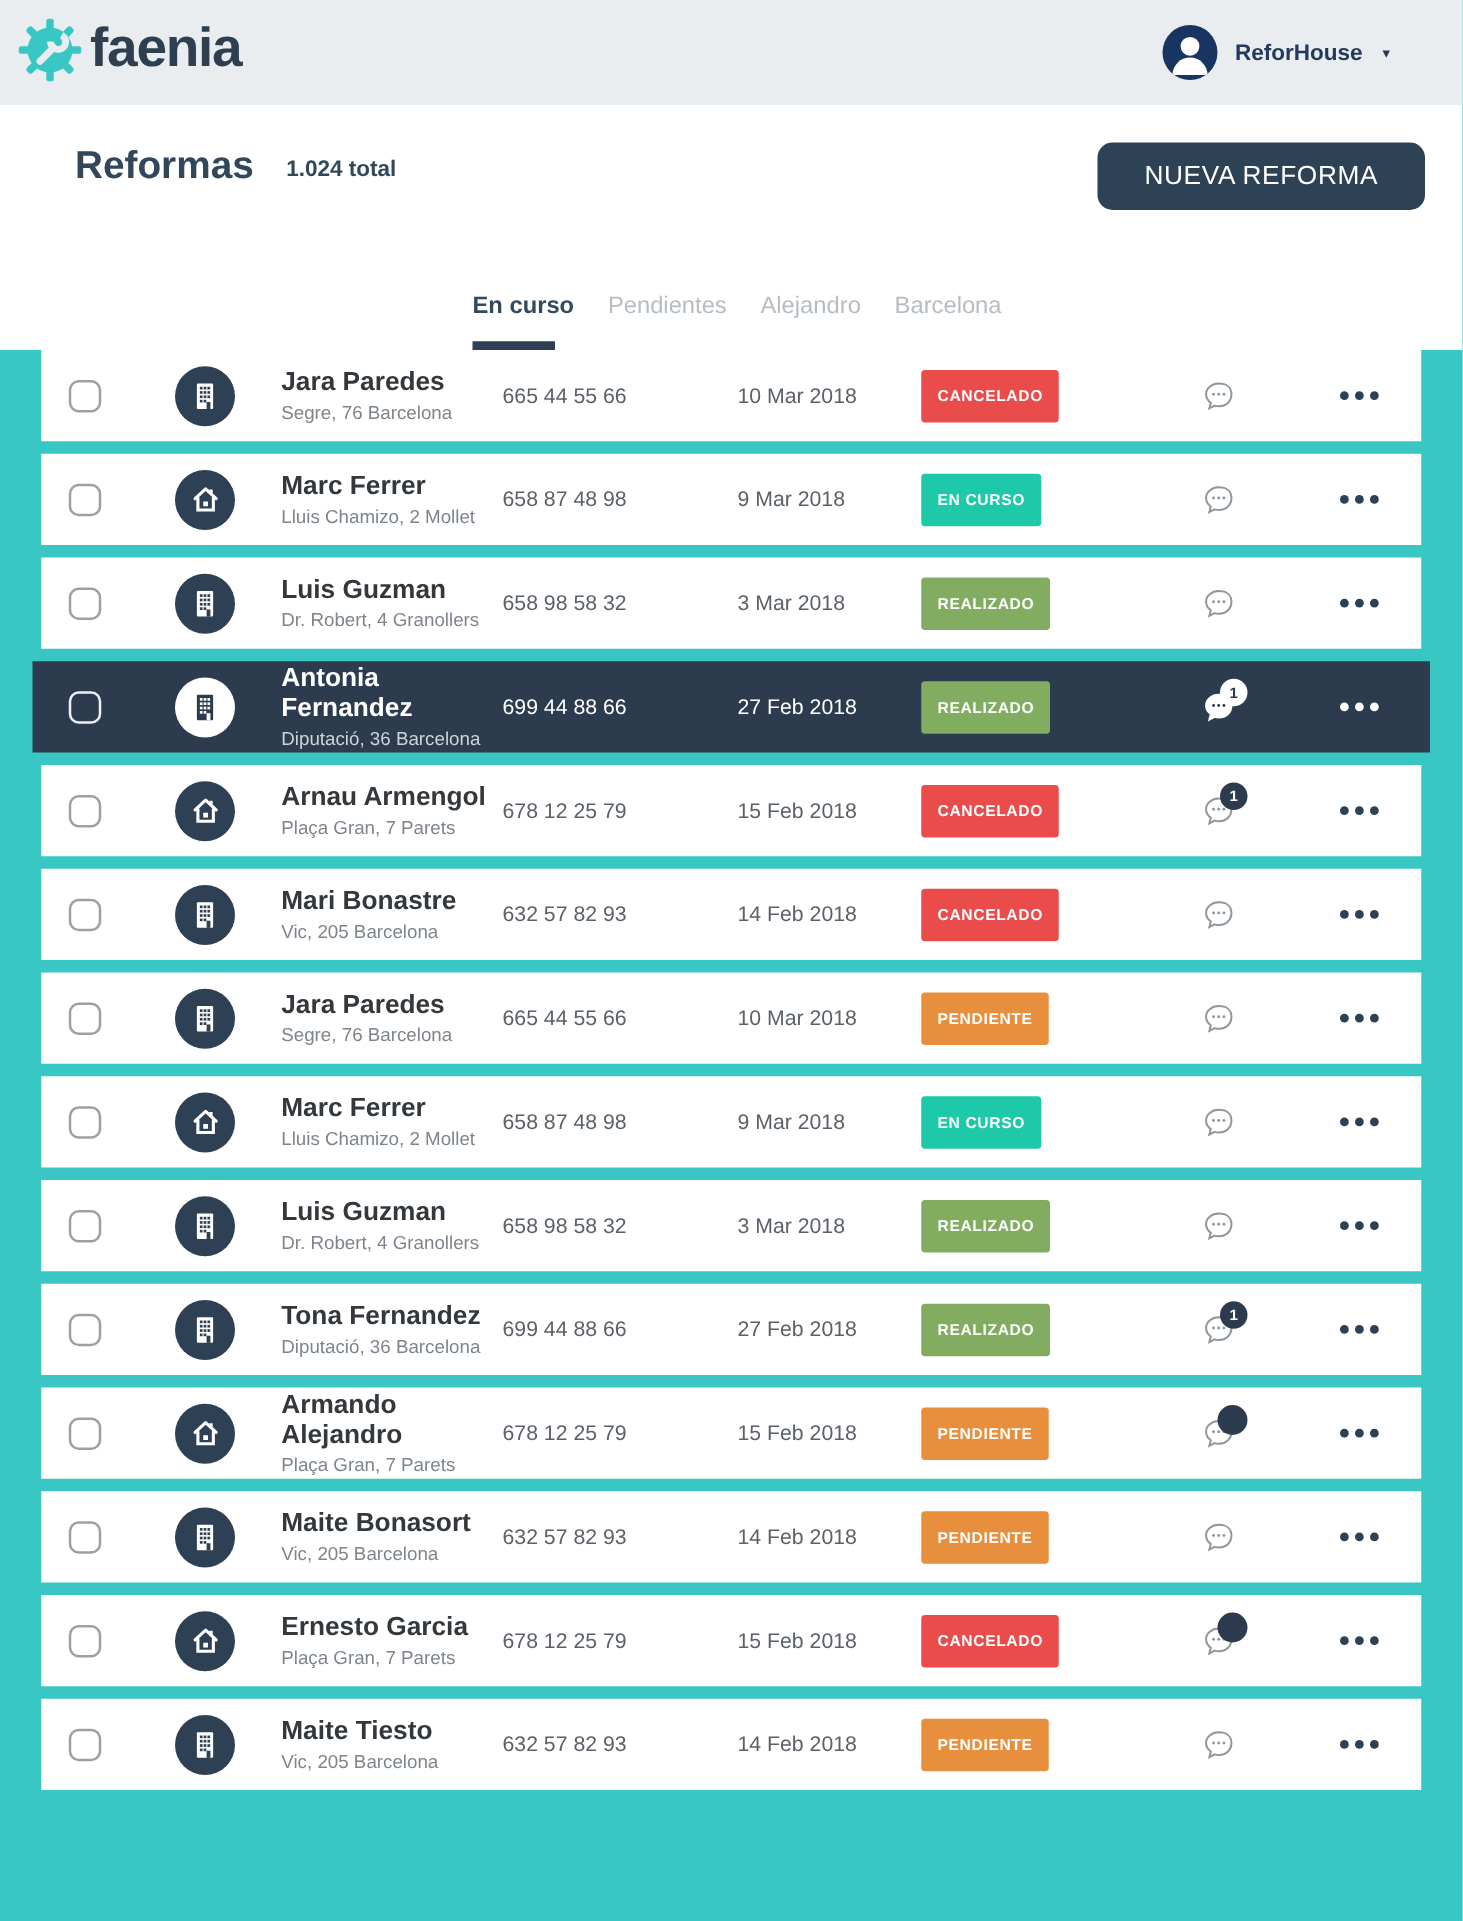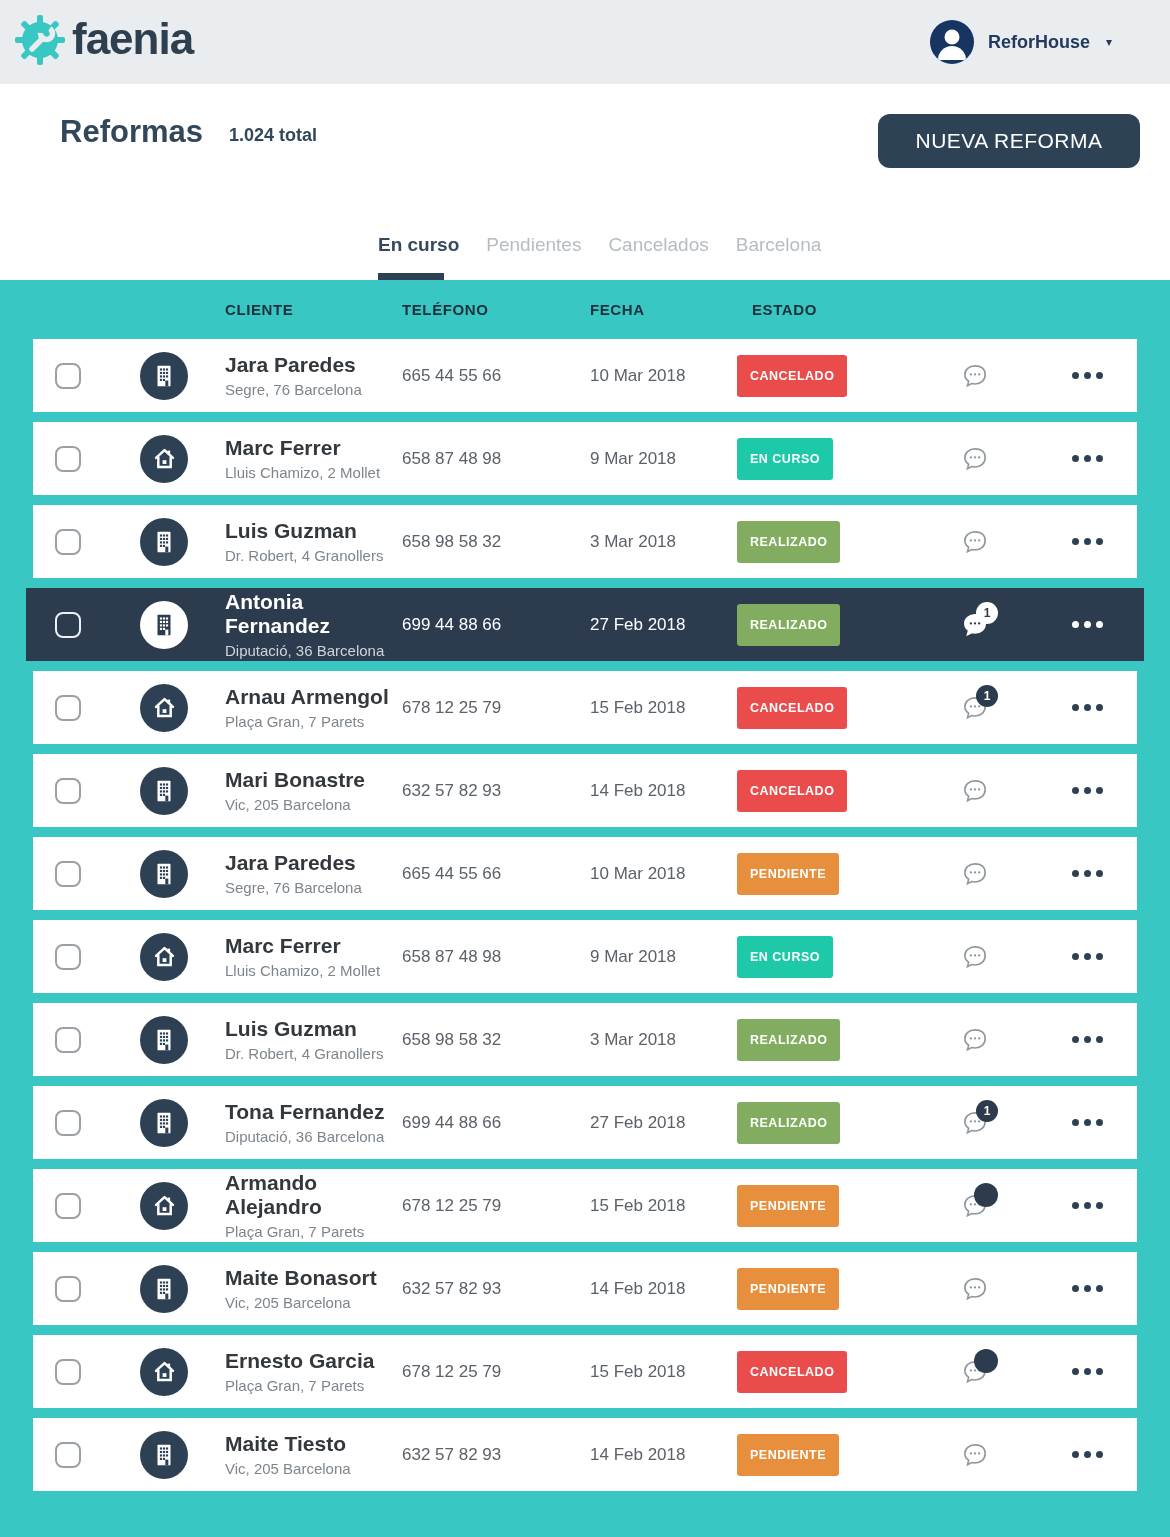--- a/index.html
+++ b/index.html
@@ -150,34 +150,27 @@
 <section>
   <div class="title-row">
     <h1 class="page-title">Reformas</h1>
     <span class="page-total">1.024 total</span>
     <button class="new-btn">NUEVA REFORMA</button>
   </div>
   <div class="controls">
     <nav class="tabs" id="tabs">
         <span class="tab active">En curso</span>
         <span class="tab">Pendientes</span>
-        <span class="tab">Cancelados</span>
+        <span class="tab">Alejandro</span>
         <span class="tab">Barcelona</span>
       </nav>
   </div>
 </section>
 
 <main class="table-area">
-  <div class="table-head">
-    <div class="spacer"></div>
-    <div class="th th-cliente">CLIENTE</div>
-    <div class="th th-telefono">TELÉFONO</div>
-    <div class="th th-fecha">FECHA</div>
-    <div class="th th-estado">ESTADO</div>
-  </div>
   <div class="rows" id="rows">
       <div class="row">
     <div class="col-check">
       <span class="checkbox"></span>
     </div>
     <div class="col-icon">
       <span class="icon-circle">
         <svg class="svg-building" width="26" height="26" viewBox="0 0 24 24" style="display: block;">
           <rect class="glyph-main" x="6" y="2.5" width="12" height="19" rx="0.8"></rect>
           <g class="glyph-hole">

